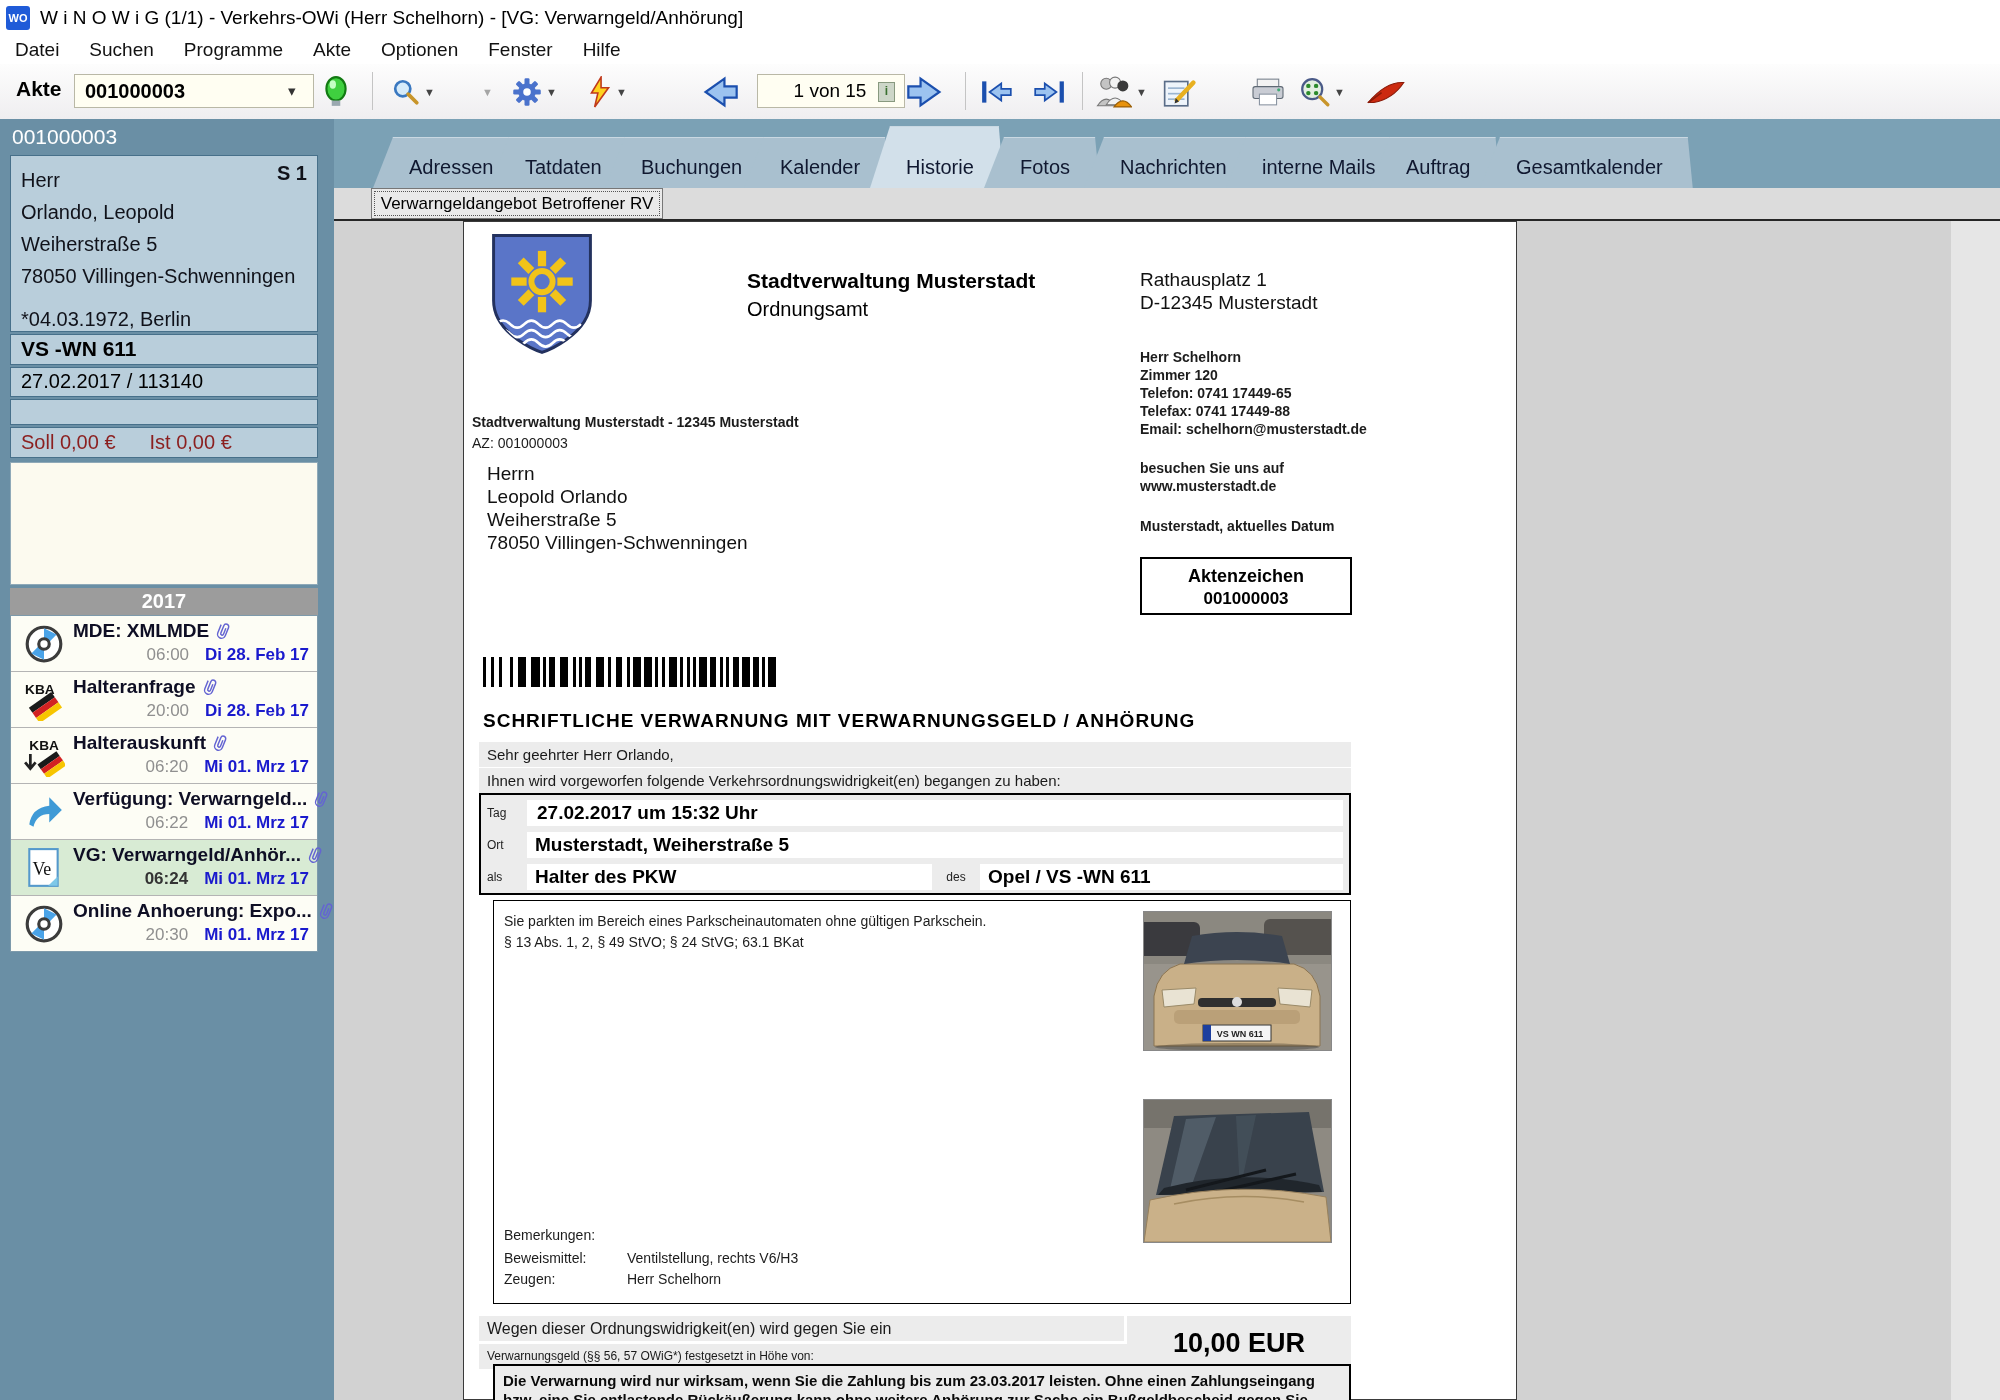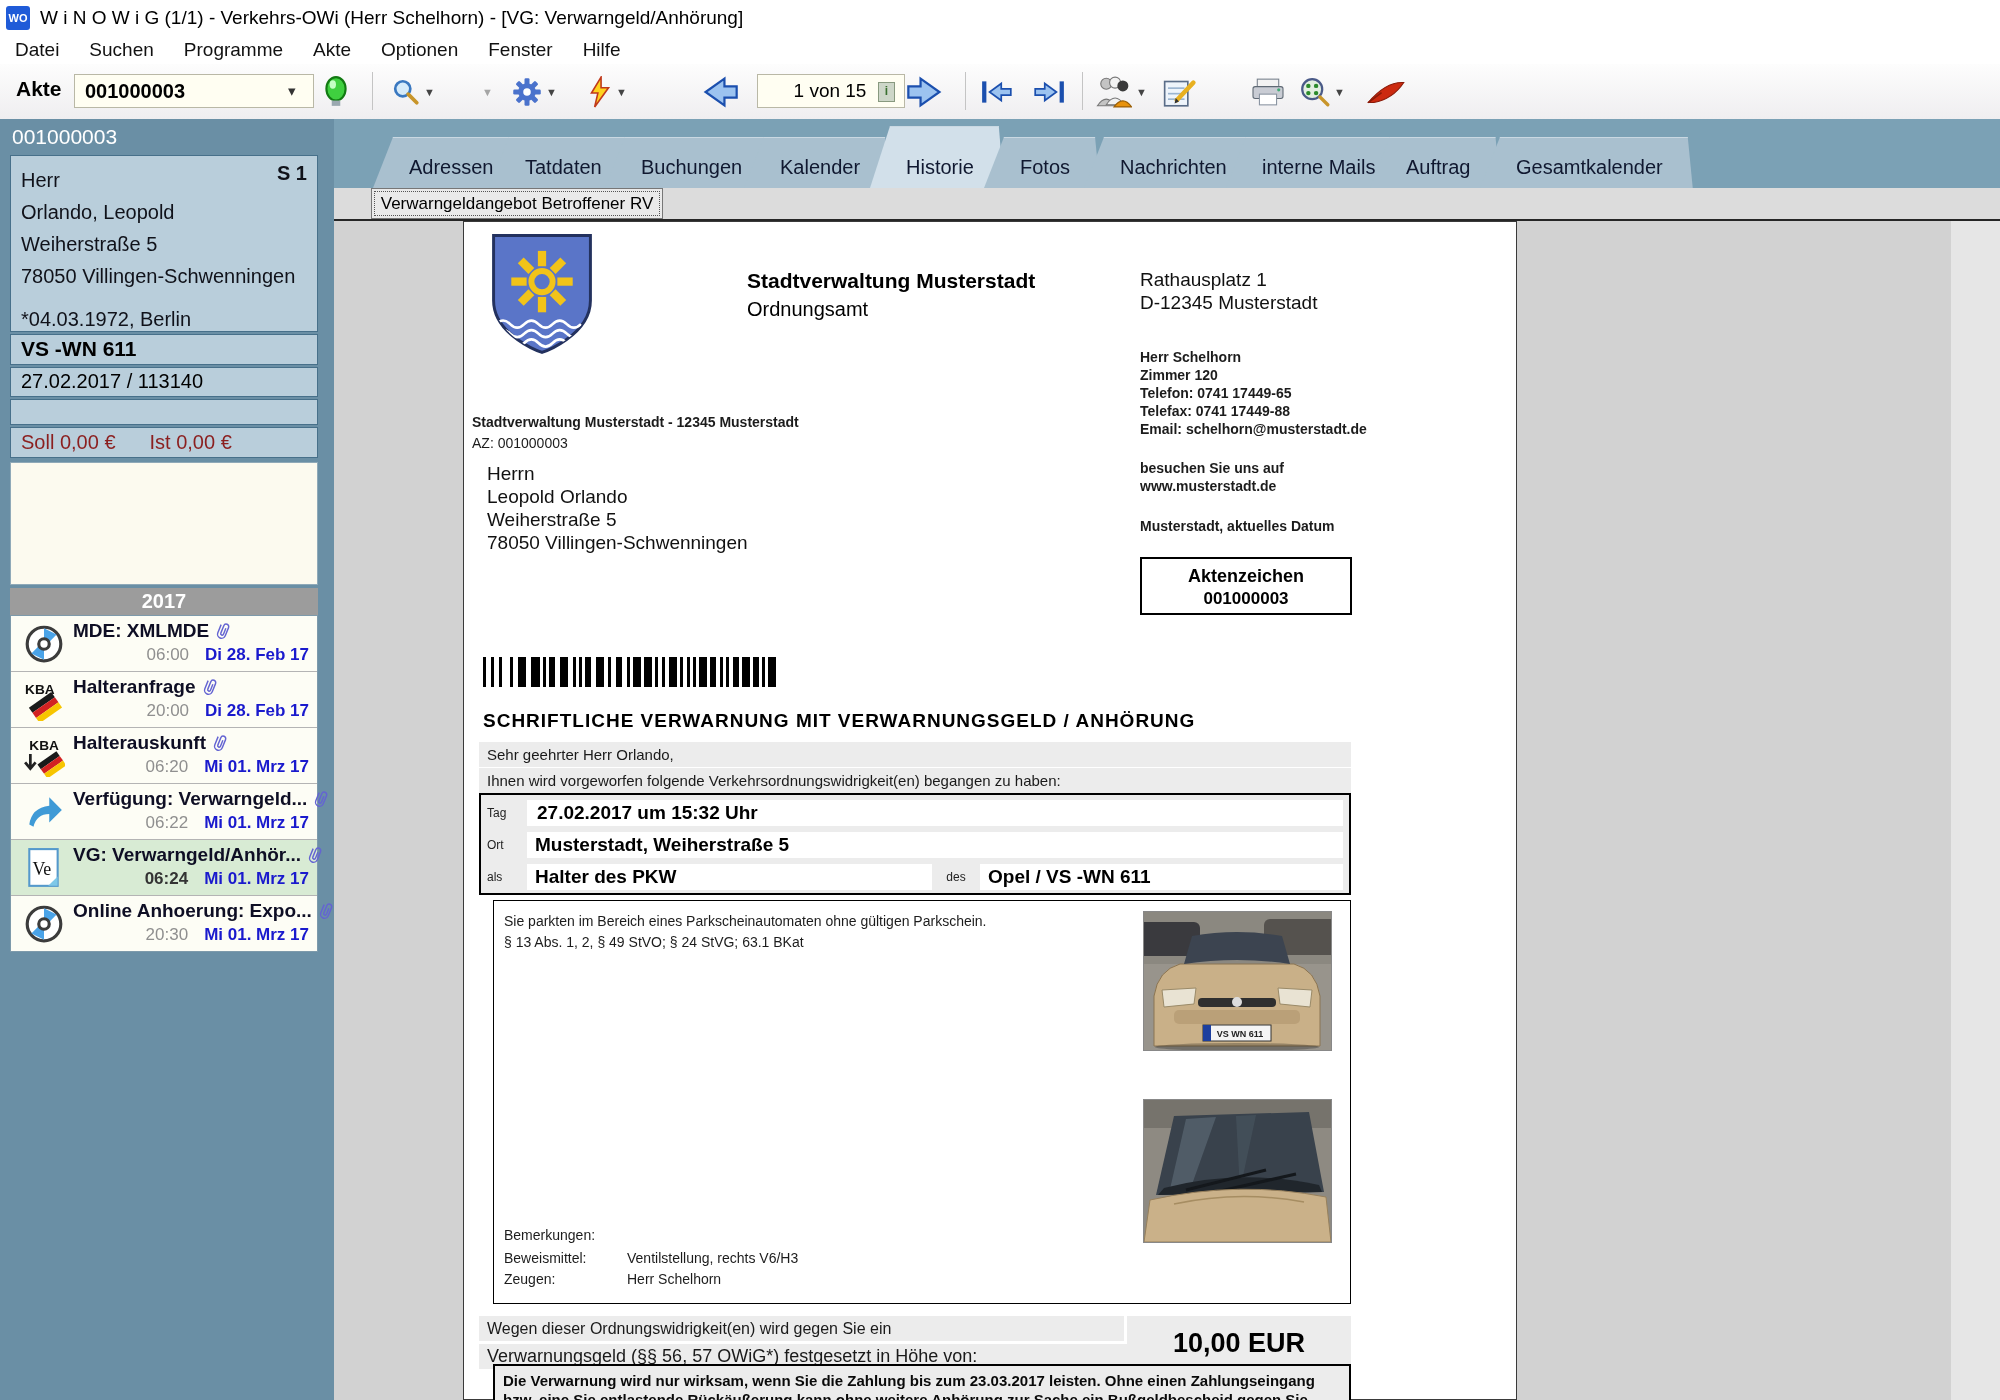--- a/index.html
+++ b/index.html
@@ -573,21 +573,21 @@
         </svg>
 
         <div class="abs doc-small" style="left:10px;top:326px;">Bemerkungen:</div>
         <div class="abs doc-small" style="left:10px;top:349px;">Beweismittel:</div>
         <div class="abs doc-small" style="left:133px;top:349px;">Ventilstellung, rechts V6/H3</div>
         <div class="abs doc-small" style="left:10px;top:370px;">Zeugen:</div>
         <div class="abs doc-small" style="left:133px;top:370px;">Herr Schelhorn</div>
       </div>
 
       <div class="abs graybar" style="top:1094px;width:645px;font-size:16px;">Wegen dieser Ordnungswidrigkeit(en) wird gegen Sie ein</div>
-      <div class="abs graybar" style="top:1122px;width:748px;font-size:18px;">Verwarnungsgeld (§§ 56, 57 OWiG*)  festgesetzt in Höhe von:</div>
+      <div class="abs graybar" style="top:1122px;width:748px;font-size:12px;">Verwarnungsgeld (§§ 56, 57 OWiG*)  festgesetzt in Höhe von:</div>
       <div class="abs" id="fineAmount">10,00 EUR</div>
 
       <div class="abs" id="warnBox">Die Verwarnung wird nur wirksam, wenn Sie die Zahlung bis zum 23.03.2017 leisten. Ohne einen Zahlungseingang bzw. eine Sie entlastende Rückäußerung kann ohne weitere Anhörung zur Sache ein Bußgeldbescheid gegen Sie</div>
 
     </div>
   </div>
   <div id="scrolltrack"></div>
 </div>
 
 </body></html>

